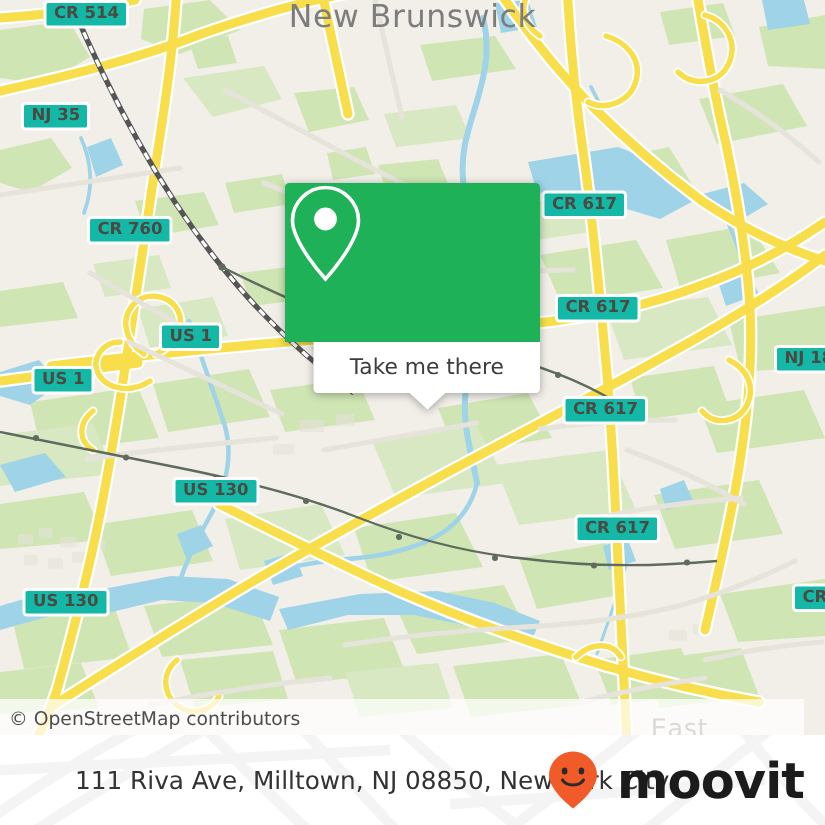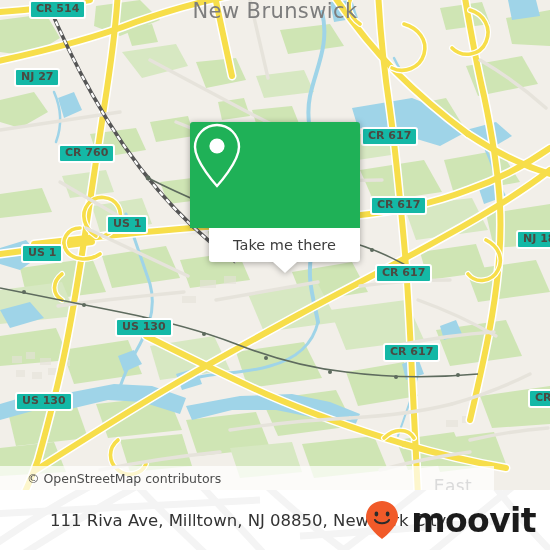--- a/index.html
+++ b/index.html
@@ -31,24 +31,24 @@
   .shield{
     position:absolute;background:#14b8a6;border:2px solid #ffffff;
     border-radius:3px;color:#4a4a42;font-size:11px;font-weight:bold;
     font-family:"DejaVu Sans",sans-serif;
     padding:1px 5px 2px 5px;line-height:12px;white-space:nowrap;
     box-sizing:border-box;
   }
 
   
   #attrib{
-    position:absolute;left:0;bottom:0;width:494px;height:24px;
+    position:absolute;left:0;bottom:0;width:536px;height:24px;
     background:rgba(255,255,255,.72);
     color:#4c4c4c;font-size:12.5px;font-family:"DejaVu Sans",sans-serif;
-    display:flex;align-items:center;padding-left:27px;box-sizing:border-box;
+    display:flex;align-items:center;padding-left:6px;box-sizing:border-box;
   }
 
   
   #card{
     position:absolute;left:190px;top:122px;width:170px;
     filter:drop-shadow(0 1px 3px rgba(0,0,0,.33));
   }
   #card-head{
     background:#1fb157;height:106px;border-radius:3px 3px 0 0;
     display:flex;align-items:center;justify-content:center;
@@ -328,21 +328,21 @@
         <circle cx="396" cy="377" r="2"></circle>
         <circle cx="458" cy="375" r="2"></circle>
       </g>
     </svg>
 
     <div class="city-label" style="left:170px;top:2px;width:170px;margin-left:20px;">New Brunswick</div>
     <div class="city-label sm" style="left:398px;top:437px;width:110px;">East
 Brunswick</div>
 
     <div class="shield" style="left:29px;top:0px;">CR 514</div>
-    <div class="shield" style="left:14px;top:68px;">NJ 27</div>
+    <div class="shield" style="left:14px;top:68px;">NJ 35</div>
     <div class="shield" style="left:58px;top:144px;">CR 760</div>
     <div class="shield" style="left:106px;top:215px;">US 1</div>
     <div class="shield" style="left:21px;top:244px;">US 1</div>
     <div class="shield" style="left:115px;top:318px;">US 130</div>
     <div class="shield" style="left:15px;top:392px;">US 130</div>
     <div class="shield" style="left:361px;top:127px;">CR 617</div>
     <div class="shield" style="left:370px;top:196px;">CR 617</div>
     <div class="shield" style="left:375px;top:264px;">CR 617</div>
     <div class="shield" style="left:383px;top:343px;">CR 617</div>
     <div class="shield" style="left:516px;top:230px;">NJ 18</div>

